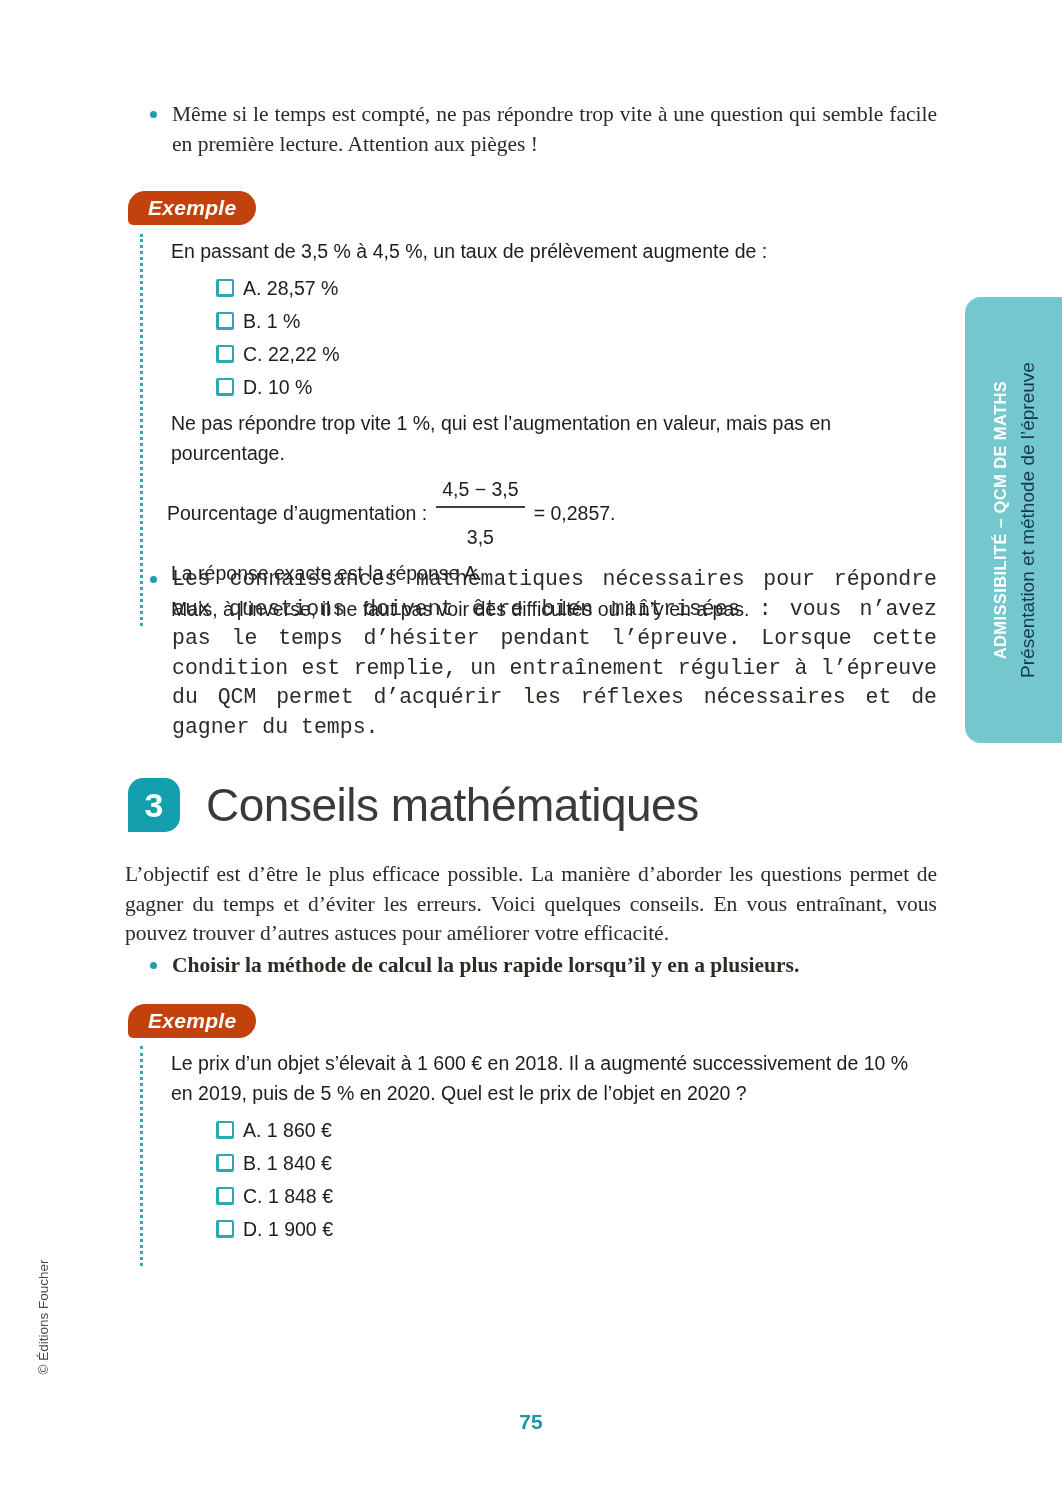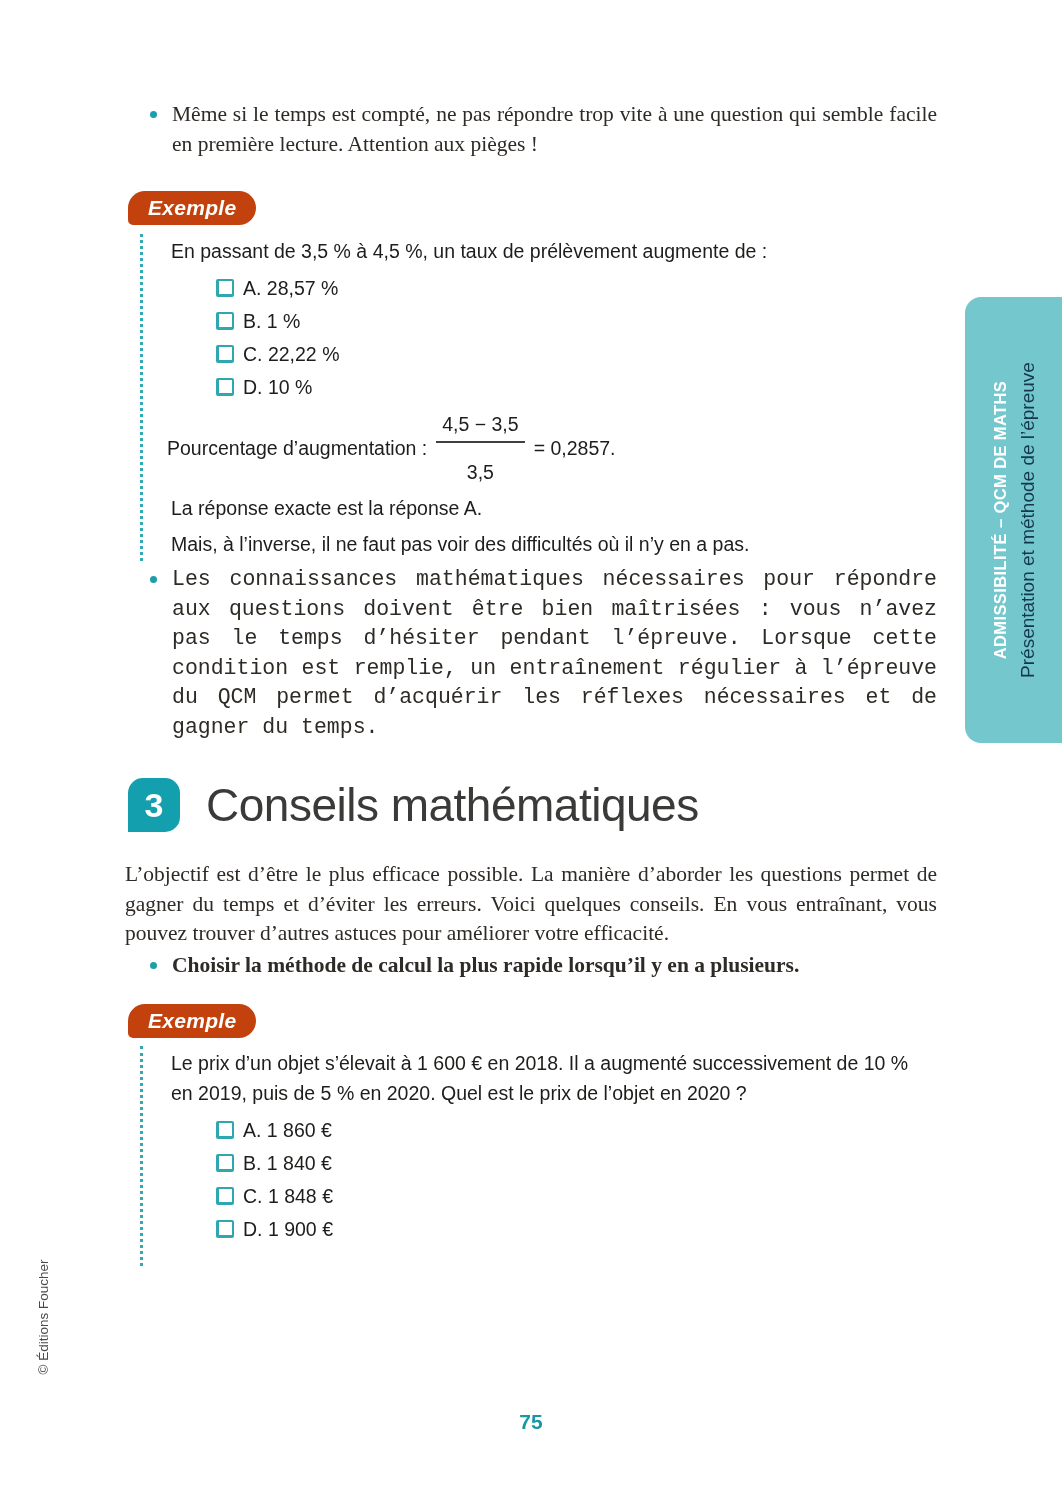--- a/index.html
+++ b/index.html
@@ -119,20 +119,21 @@
     </div>
     <div class="opt-row">
       <span class="cb"></span>
       <span>C. 22,22 %</span>
     </div>
     <div class="opt-row">
       <span class="cb"></span>
       <span>D. 10 %</span>
     </div>
   </div>
+  <p>Ne pas répondre trop vite 1 %, qui est l’augmentation en valeur, mais pas en pourcentage.</p>
   <div class="formula-row">
     <span>Pourcentage d’augmentation :</span>
     <span class="frac">
       <span class="num">4,5 − 3,5</span>
       <span class="den">3,5</span>
     </span>
     <span>= 0,2857.</span>
   </div>
   <p>La réponse exacte est la réponse A.</p>
   <p style="margin-top:6px;">Mais, à l’inverse, il ne faut pas voir des difficultés où il n’y en a pas.</p>

